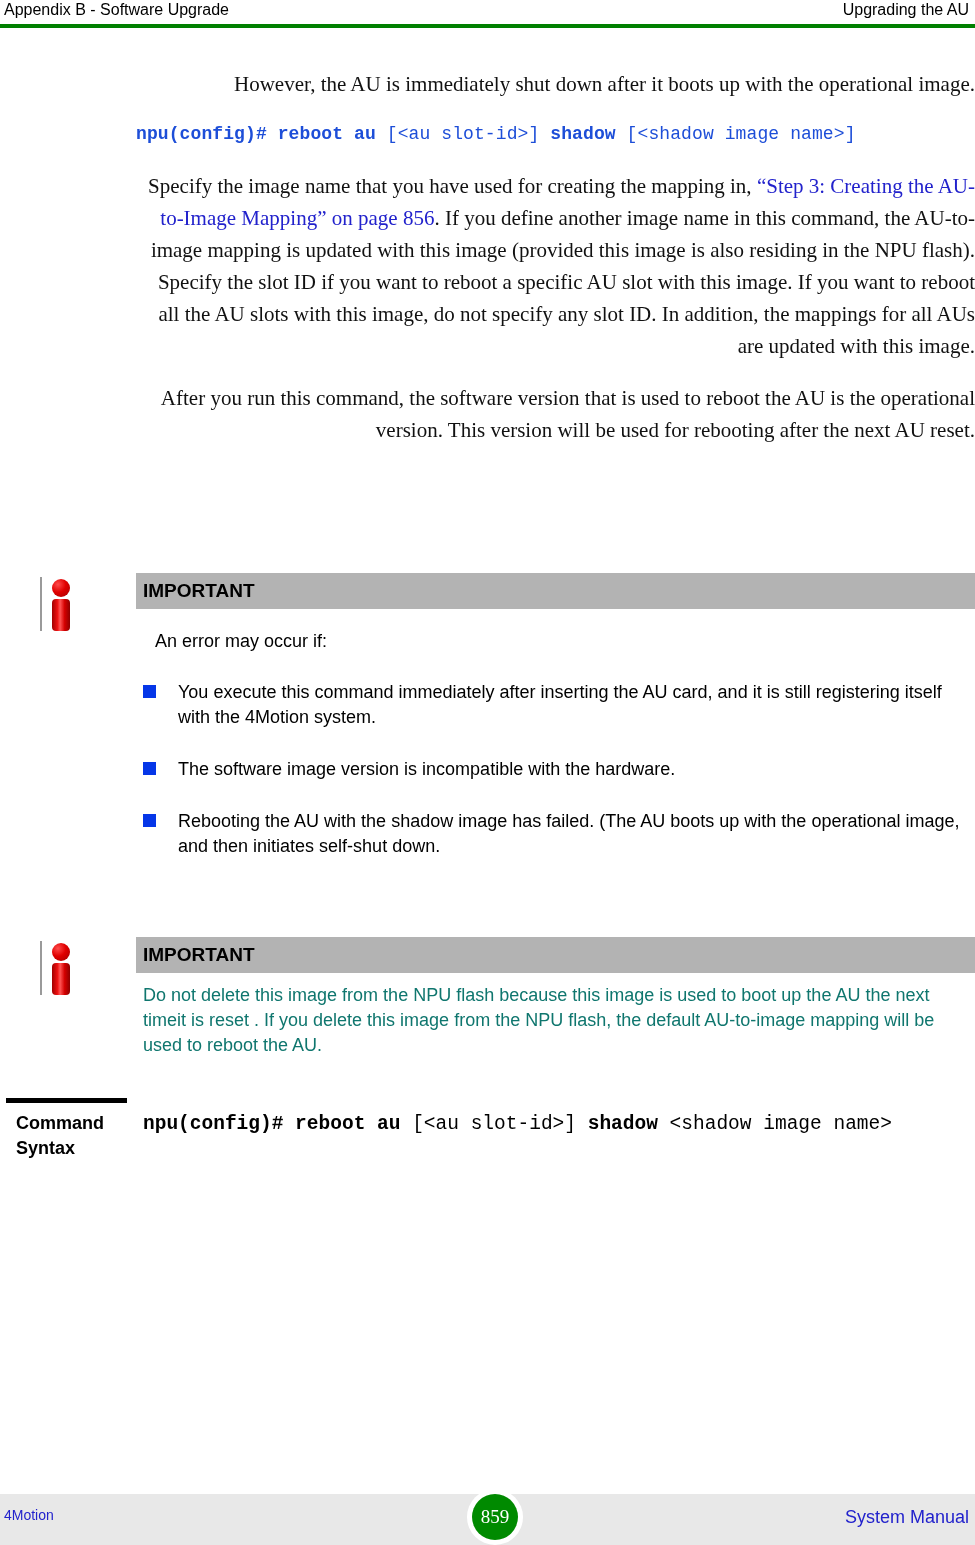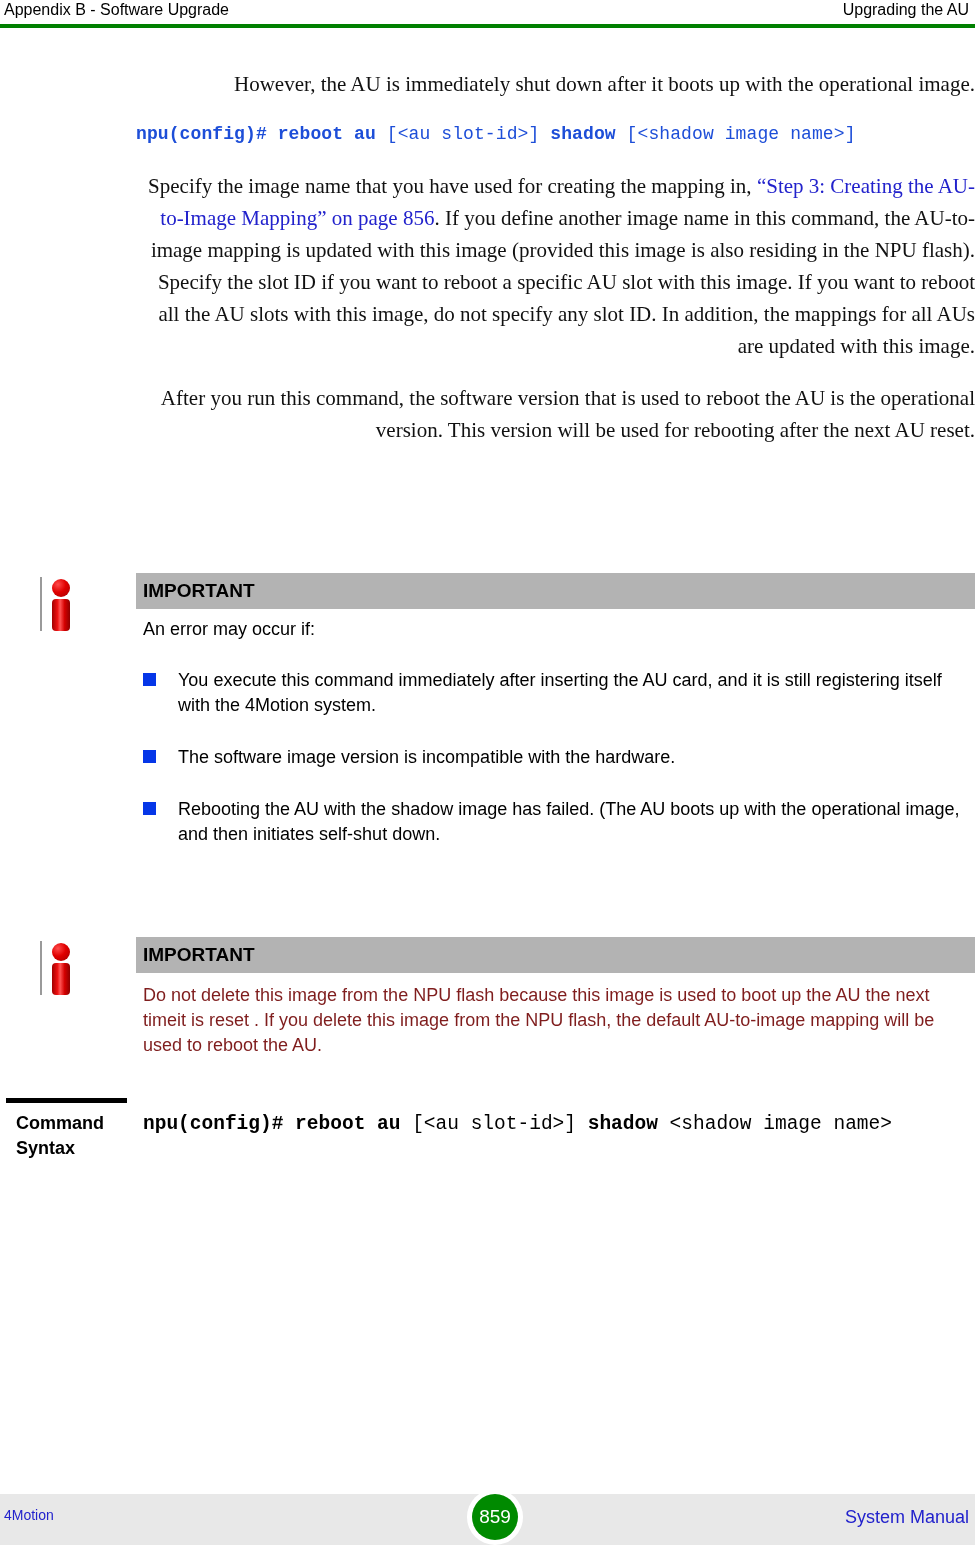--- a/index.html
+++ b/index.html
@@ -138,32 +138,32 @@
     font-weight: bold;
     color: #000000;
   }
   .callout-body {
     position: absolute;
     left: 143px;
     top: 44px;
     width: 825px;
   }
   .callout-lead {
-    margin: 0;
+    margin: 12px;
     font-family: "Liberation Sans", sans-serif;
     font-size: 18px;
     line-height: 24px;
     color: #000000;
   }
   .callout-para {
     margin: 0;
     font-family: "Liberation Sans", sans-serif;
     font-size: 18px;
     line-height: 25px;
-    color: #7f1d1d;
+    color: #0f766e;
   }
   ul.bullets {
     list-style: none;
     margin: 26px 0 0 0;
     padding: 0;
   }
   ul.bullets li {
     position: relative;
     padding-left: 35px;
     margin-bottom: 27px;
@@ -261,21 +261,21 @@
     justify-content: center;
   }
   .page-number-badge .disc {
     width: 46px;
     height: 46px;
     border-radius: 50%;
     background: #008a00;
     display: flex;
     align-items: center;
     justify-content: center;
-    font-family: Liberation Sans, sans-serif;
+    font-family: Liberation Serif, serif;
     font-size: 19px;
     color: #ffffff;
   }
 </style>
 </head>
 <body>
 
 <div class="page-header">
   <div class="hdr-left">Appendix B - Software Upgrade</div>
   <div class="hdr-right">Upgrading the AU</div>

